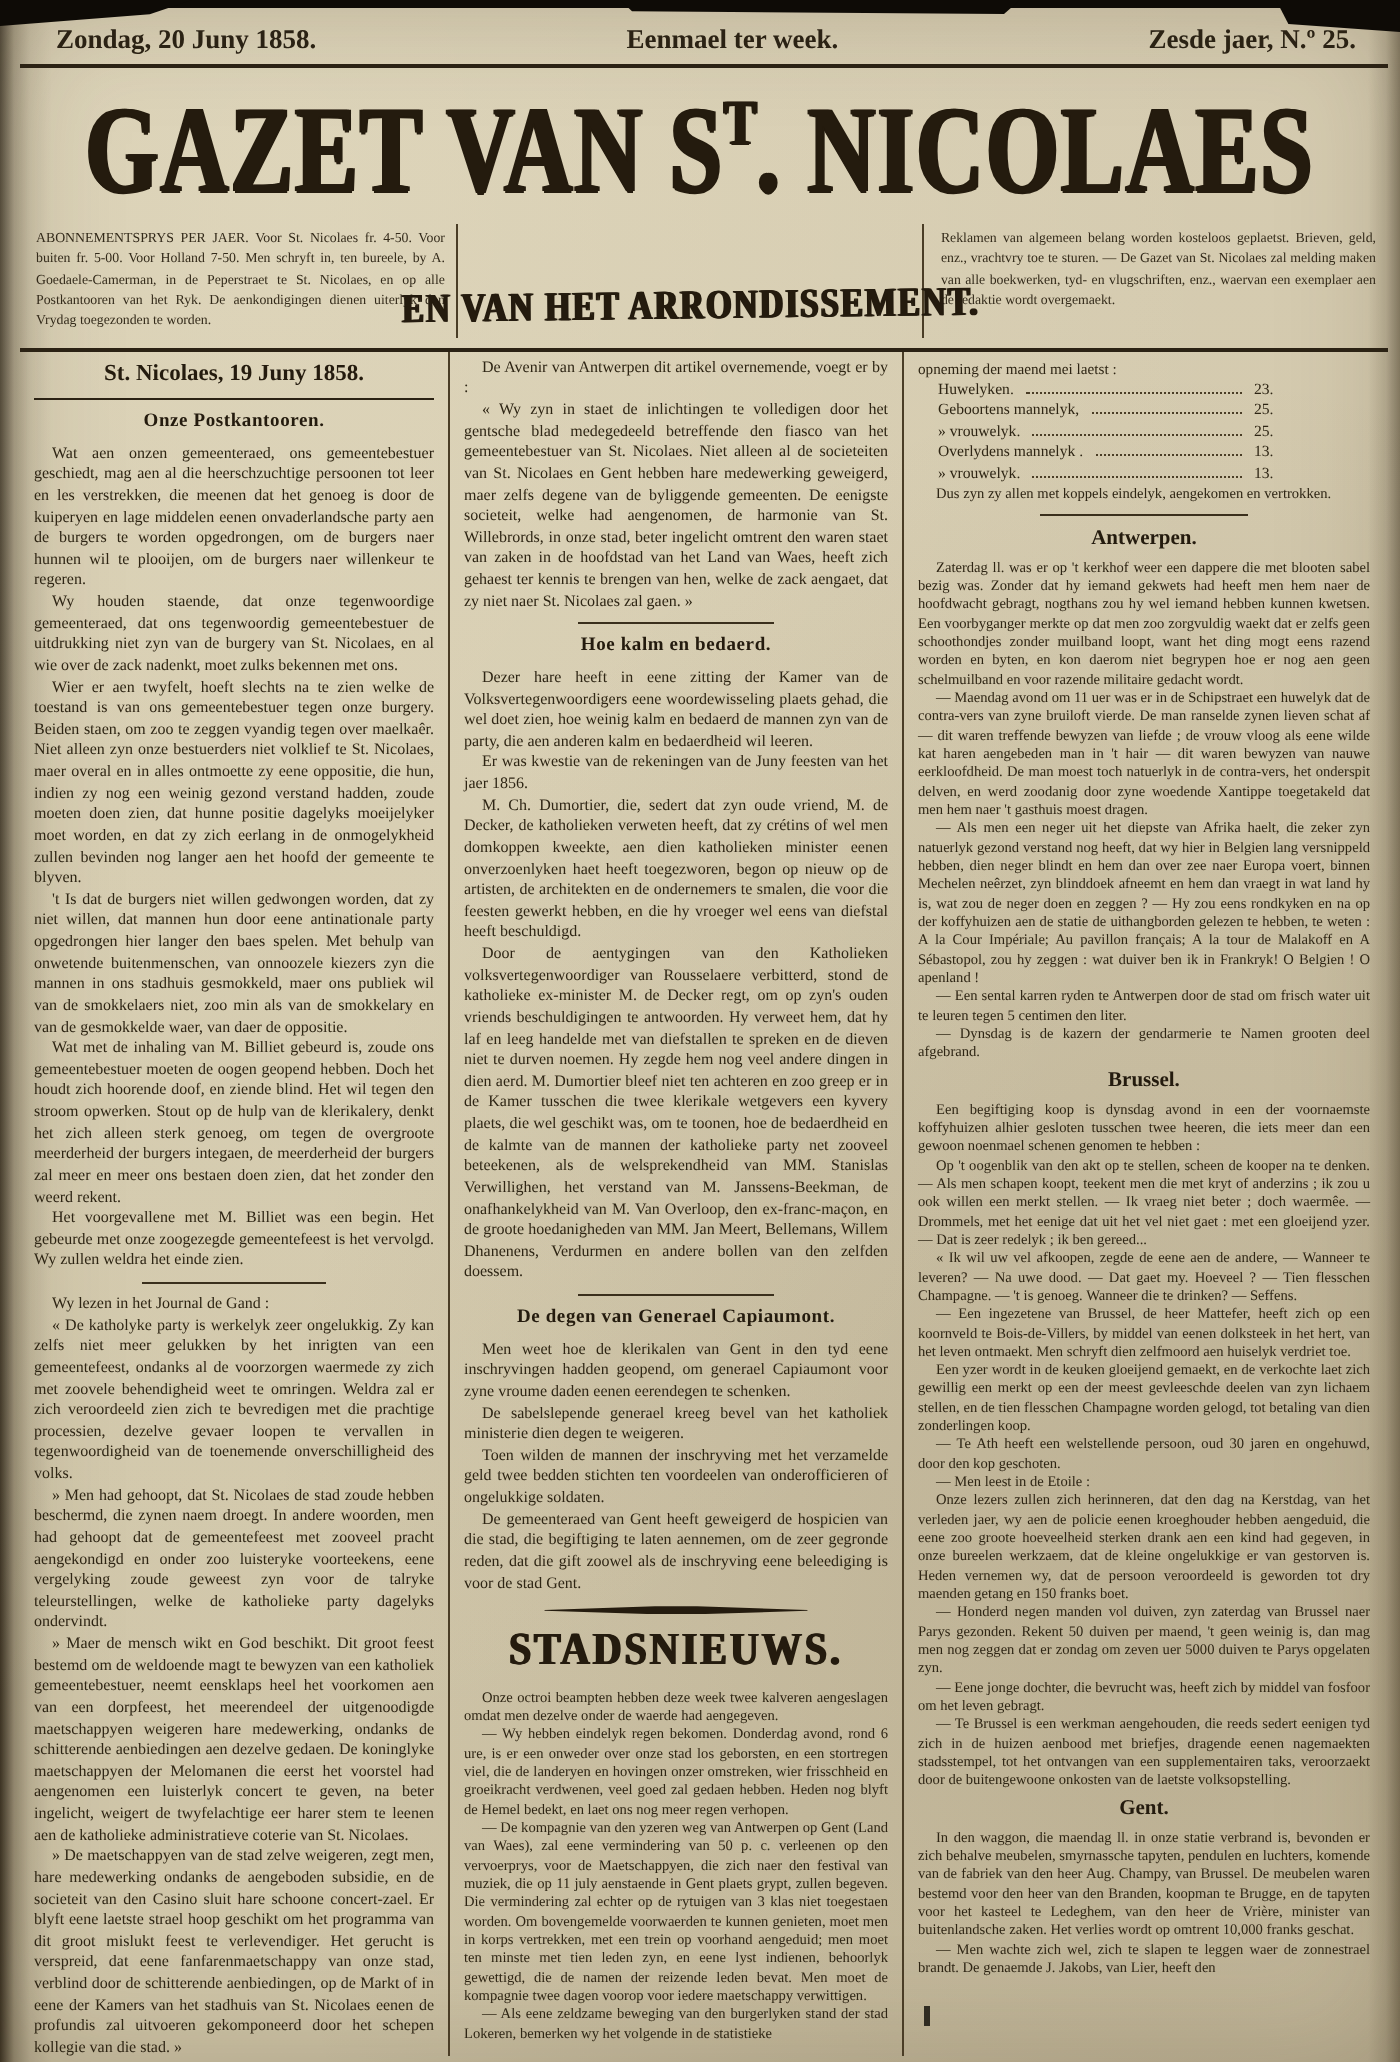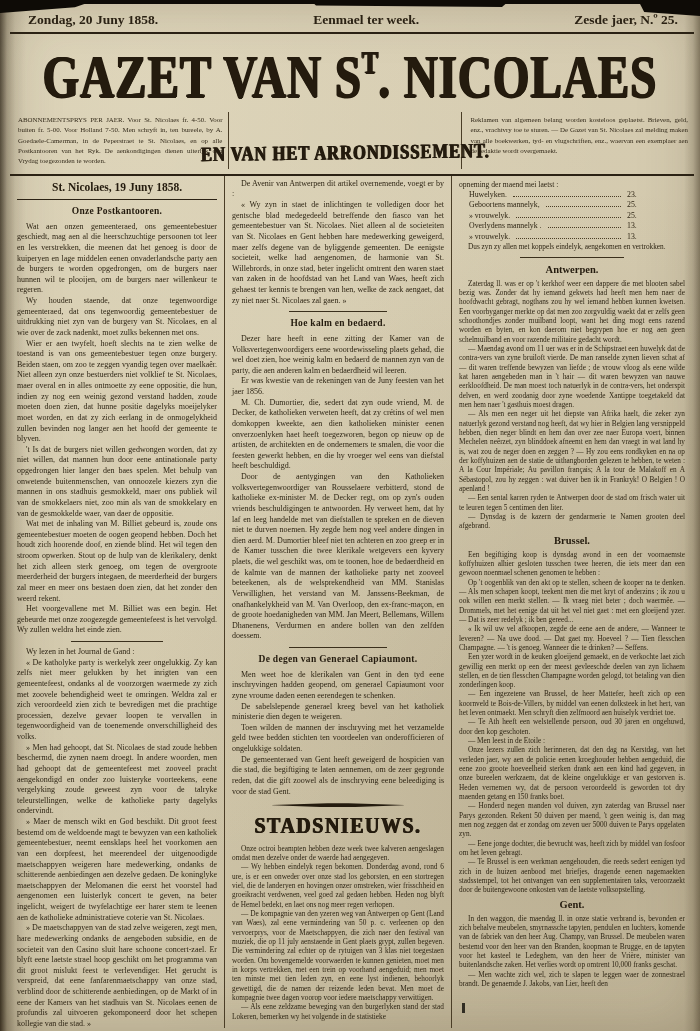--- a/index.html
+++ b/index.html
@@ -255,23 +255,23 @@
         <div class="blk small"><span class="t">— Dynsdag is de kazern der gendarmerie te Namen grooten deel afgebrand.</span></div>
 
         <div class="blk h2"><span class="t">Brussel.</span></div>
 
         <div class="blk small"><span class="t">Een begiftiging koop is dynsdag avond in een der voornaemste koffyhuizen alhier gesloten tusschen twee heeren, die iets meer dan een gewoon noenmael schenen genomen te hebben :</span></div>
 
         <div class="blk small"><span class="t">Op 't oogenblik van den akt op te stellen, scheen de kooper na te denken. — Als men schapen koopt, teekent men die met kryt of anderzins ; ik zou u ook willen een merkt stellen. — Ik vraeg niet beter ; doch waermêe. — Drommels, met het eenige dat uit het vel niet gaet : met een gloeijend yzer. — Dat is zeer redelyk ; ik ben gereed...</span></div>
 
         <div class="blk small"><span class="t">« Ik wil uw vel afkoopen, zegde de eene aen de andere, — Wanneer te leveren? — Na uwe dood. — Dat gaet my. Hoeveel ? — Tien flesschen Champagne. — 't is genoeg. Wanneer die te drinken? — Seffens.</span></div>
 
+        <div class="blk small"><span class="t">— Een ingezetene van Brussel, de heer Mattefer, heeft zich op een koornveld te Bois-de-Villers, by middel van eenen dolksteek in het hert, van het leven ontmaekt. Men schryft dien zelfmoord aen huiselyk verdriet toe.</span></div>
+
         <div class="blk small"><span class="t">Een yzer wordt in de keuken gloeijend gemaekt, en de verkochte laet zich gewillig een merkt op een der meest gevleeschde deelen van zyn lichaem stellen, en de tien flesschen Champagne worden gelogd, tot betaling van dien zonderlingen koop.</span></div>
-
-        <div class="blk small"><span class="t">— Een ingezetene van Brussel, de heer Mattefer, heeft zich op een koornveld te Bois-de-Villers, by middel van eenen dolksteek in het hert, van het leven ontmaekt. Men schryft dien zelfmoord aen huiselyk verdriet toe.</span></div>
 
         <div class="blk small"><span class="t">— Te Ath heeft een welstellende persoon, oud 30 jaren en ongehuwd, door den kop geschoten.</span></div>
 
         <div class="blk small"><span class="t">— Men leest in de Etoile :</span></div>
 
         <div class="blk small"><span class="t">Onze lezers zullen zich herinneren, dat den dag na Kerstdag, van het verleden jaer, wy aen de policie eenen kroeghouder hebben aengeduid, die eene zoo groote hoeveelheid sterken drank aen een kind had gegeven, in onze bureelen werkzaem, dat de kleine ongelukkige er van gestorven is. Heden vernemen wy, dat de persoon veroordeeld is geworden tot dry maenden getang en 150 franks boet.</span></div>
 
         <div class="blk small"><span class="t">— Honderd negen manden vol duiven, zyn zaterdag van Brussel naer Parys gezonden. Rekent 50 duiven per maend, 't geen weinig is, dan mag men nog zeggen dat er zondag om zeven uer 5000 duiven te Parys opgelaten zyn.</span></div>
 
         <div class="blk small"><span class="t">— Eene jonge dochter, die bevrucht was, heeft zich by middel van fosfoor om het leven gebragt.</span></div>

